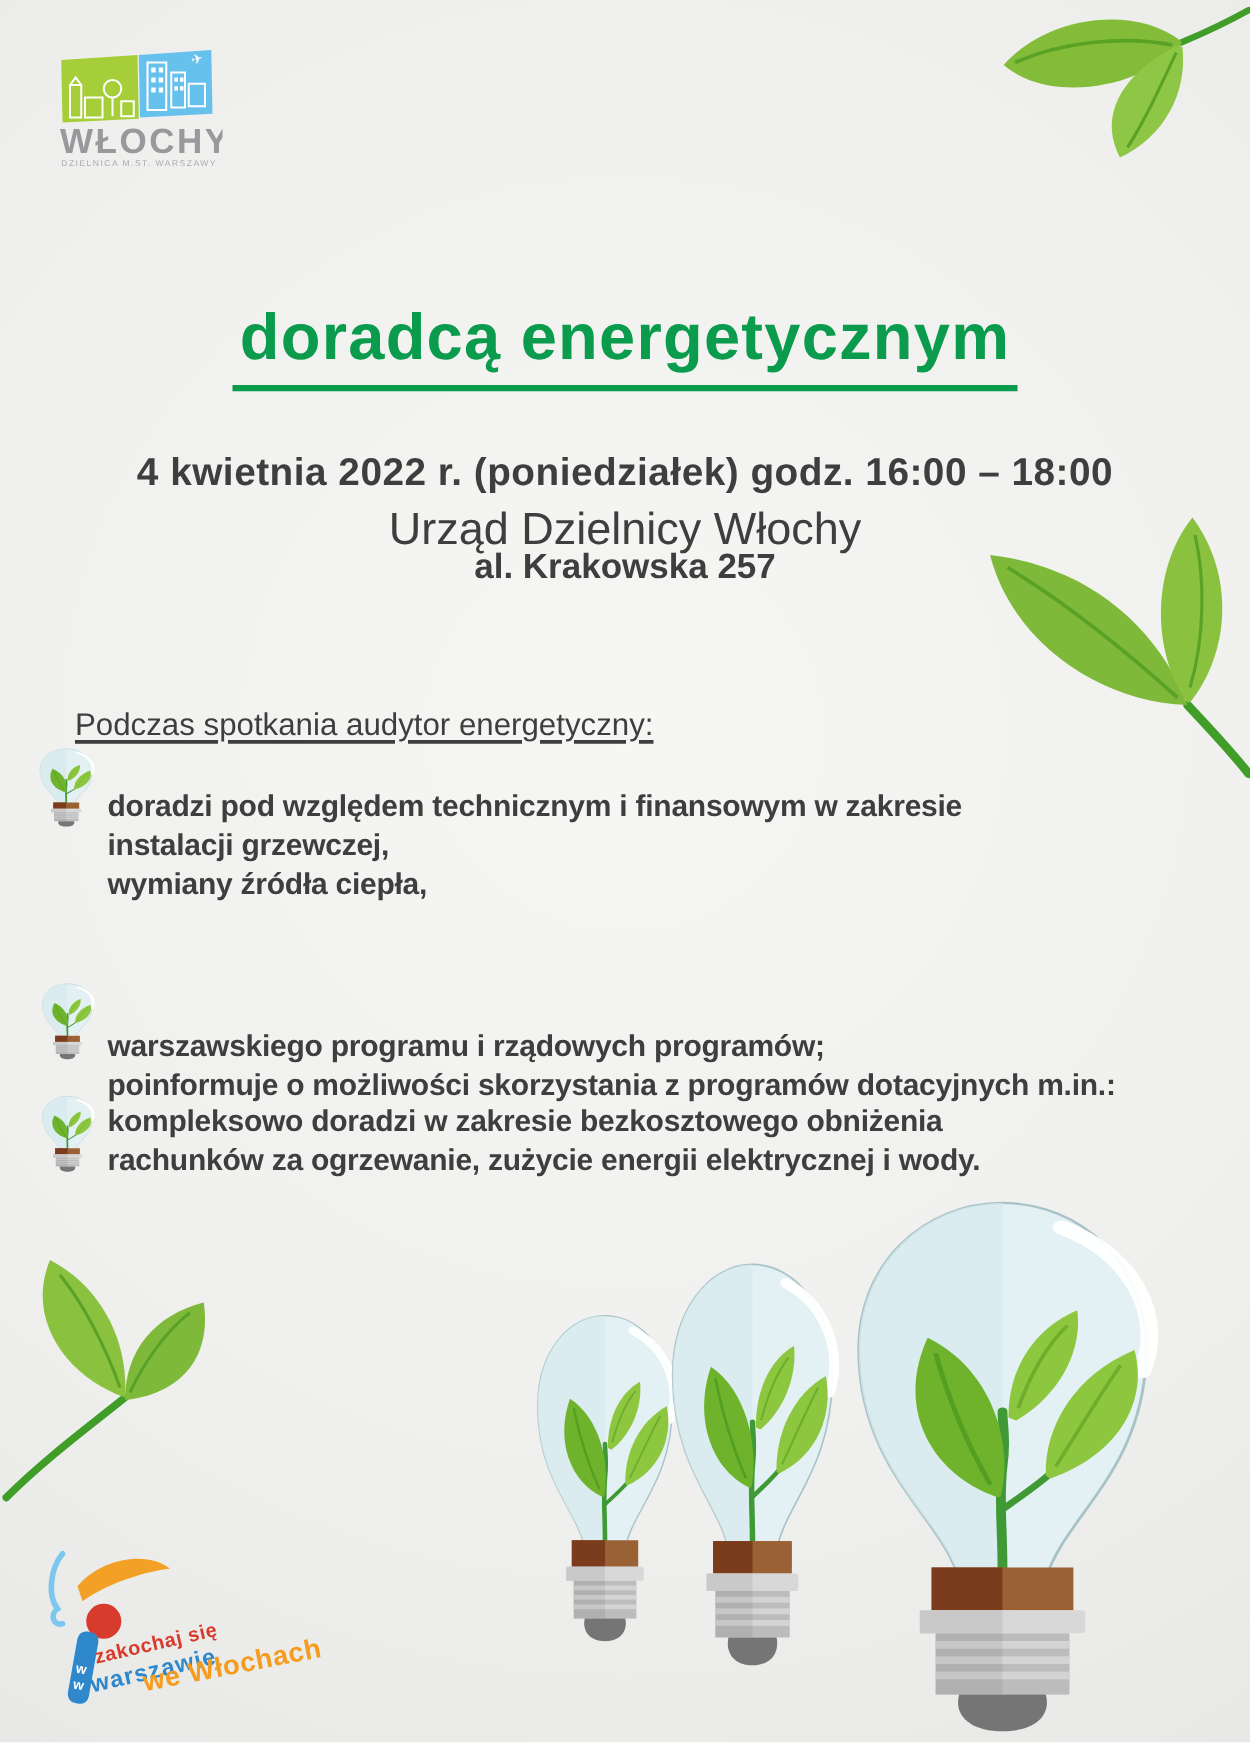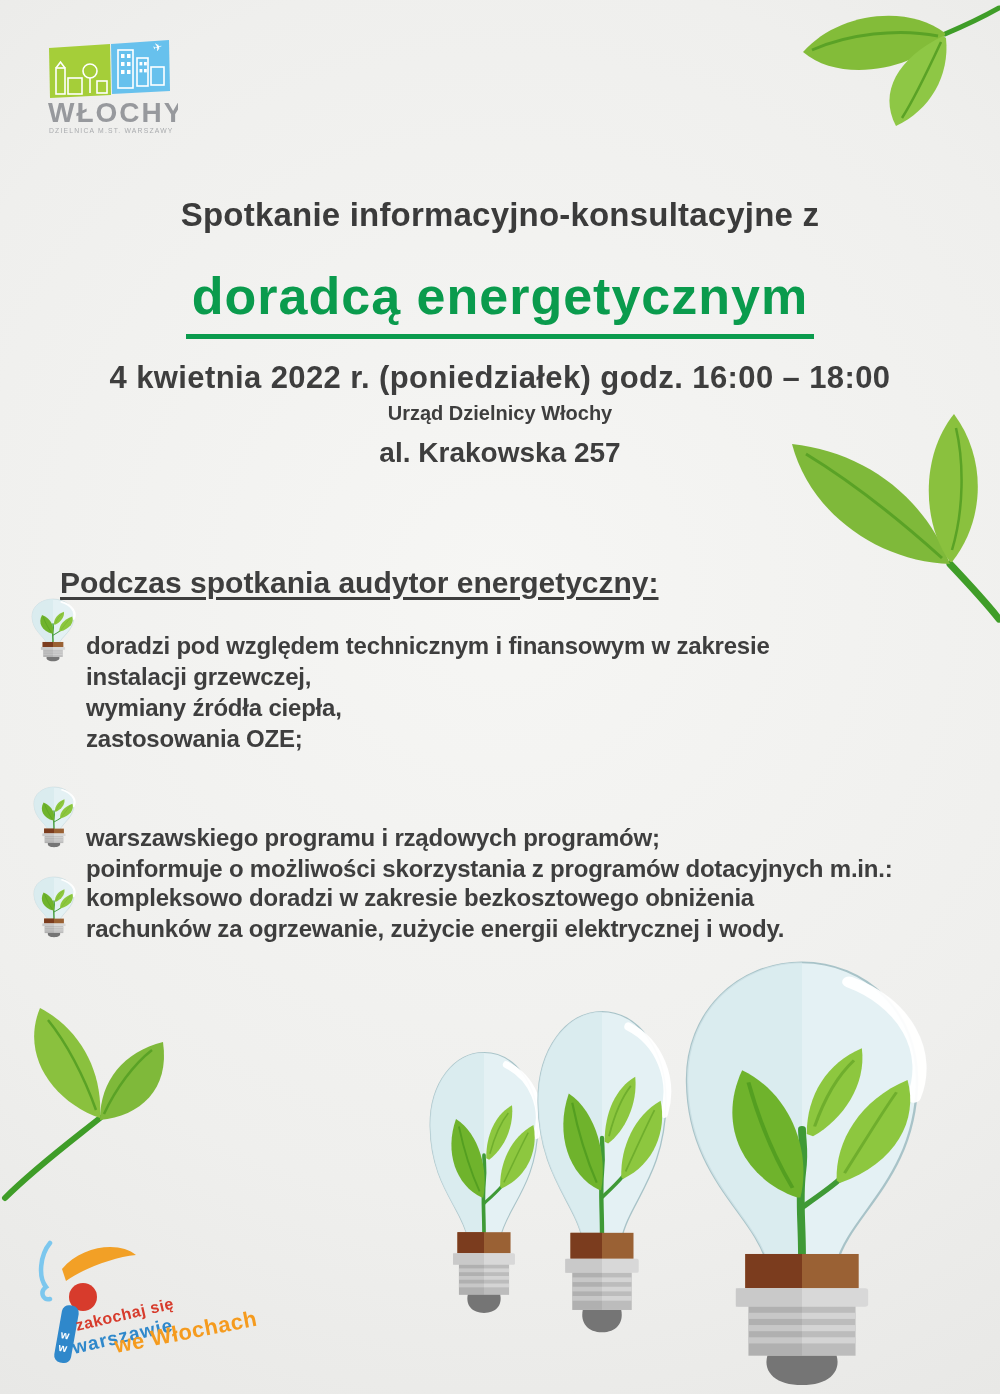--- a/index.html
+++ b/index.html
@@ -6,25 +6,25 @@
   body{font-family:"Liberation Sans",sans-serif;}
   .poster{
     position:relative;width:1000px;height:1394px;overflow:hidden;
     background:radial-gradient(ellipse 120% 85% at 50% 42%, #f6f6f4 0%, #efefed 52%, #e3e3e1 100%);
     color:#3e3e3e;
   }
   .abs{position:absolute;}
   .ctr{left:0;width:1000px;text-align:center;}
   .title-line1{top:196px;font-size:33px;font-weight:700;letter-spacing:.2px;color:#3b3b3b;}
   .title-line2{top:240px;font-size:52px;font-weight:700;letter-spacing:1px;color:#0a9b4d;}
-  .title-line2 span{display:inline-block;border-bottom:5px solid #0a9b4d;padding:0 6px 8px 6px;margin-top:26px;}
+  .title-line2 span{display:inline-block;border-bottom:5px solid #0a9b4d;padding:0 6px 8px 6px;}
   .date-line{top:360px;font-size:31px;font-weight:700;letter-spacing:.4px;}
-  .venue-line{top:402px;font-size:20px;font-weight:700;text-align:center;}
+  .venue-line{top:402px;font-size:36px;font-weight:400;text-align:center;}
   .addr-line{top:437px;font-size:28px;font-weight:700;}
-  .agenda-heading{left:60px;top:566px;font-size:30px;font-weight:700;
+  .agenda-heading{left:60px;top:566px;font-size:25px;font-weight:400;
     text-decoration:underline;text-decoration-thickness:2.5px;text-underline-offset:4px;}
   .bullet-text{left:86px;font-size:24px;font-weight:700;line-height:31px;letter-spacing:-.2px;white-space:nowrap;margin-top:36px;}
   .bullet-icon{position:absolute;}
   svg text{font-family:"Liberation Sans",sans-serif;}
 </style>
 </head>
 <body>
 
 <svg width="0" height="0" style="position:absolute" aria-hidden="true">
   <defs>
@@ -107,40 +107,38 @@
   </svg>
 
   <svg class="abs" style="left:0;top:992px" width="218" height="210" viewBox="0 0 218 210">
     <path d="M100,126 C70,150 35,176 5,206" stroke="#3f9d28" stroke-width="6" fill="none" stroke-linecap="round"></path>
     <path d="M100,126 C103,82 82,38 40,16 C20,64 54,110 100,126 Z" fill="#8ac13e"></path>
     <path d="M96,118 C84,84 66,50 48,28" stroke="#5aa226" stroke-width="2.5" fill="none"></path>
     <path d="M100,128 C100,88 124,60 163,50 C170,98 140,124 100,128 Z" fill="#7fb93a"></path>
     <path d="M104,122 C116,96 134,72 152,58" stroke="#5aa226" stroke-width="2.5" fill="none"></path>
   </svg>
 
-  <div class="abs ctr title-line1">Spotkanie informacyjno-konsultacyjne z</div>
   <div class="abs ctr title-line2">
     <span>doradcą energetycznym</span>
   </div>
 
   <div class="abs ctr date-line">4 kwietnia 2022 r. (poniedziałek) godz. 16:00 – 18:00</div>
   <div class="abs ctr venue-line">Urząd Dzielnicy Włochy</div>
   <div class="abs ctr addr-line">al. Krakowska 257</div>
 
   <div class="abs agenda-heading">Podczas spotkania audytor energetyczny:</div>
 
   <div>
     <svg class="bullet-icon" style="left:30px;top:598px" width="46" height="64" viewBox="0 0 160 355" preserveAspectRatio="none">
         <use href="#bulb"></use>
       </svg>
     <div class="abs bullet-text" style="top:594px">
       <div>doradzi pod względem technicznym i finansowym w zakresie</div>
       <div>instalacji grzewczej,</div>
       <div>wymiany źródła ciepła,</div>
-      <div>zastosowania OZE;</div>
     </div>
   </div>
 
   <div>
     <svg class="bullet-icon" style="left:32px;top:786px" width="44" height="62" viewBox="0 0 160 355" preserveAspectRatio="none">
         <use href="#bulb"></use>
       </svg>
     <div class="abs bullet-text" style="top:786px">
       <div>warszawskiego programu i rządowych programów;</div>
       <div>poinformuje o możliwości skorzystania z programów dotacyjnych m.in.:</div>

